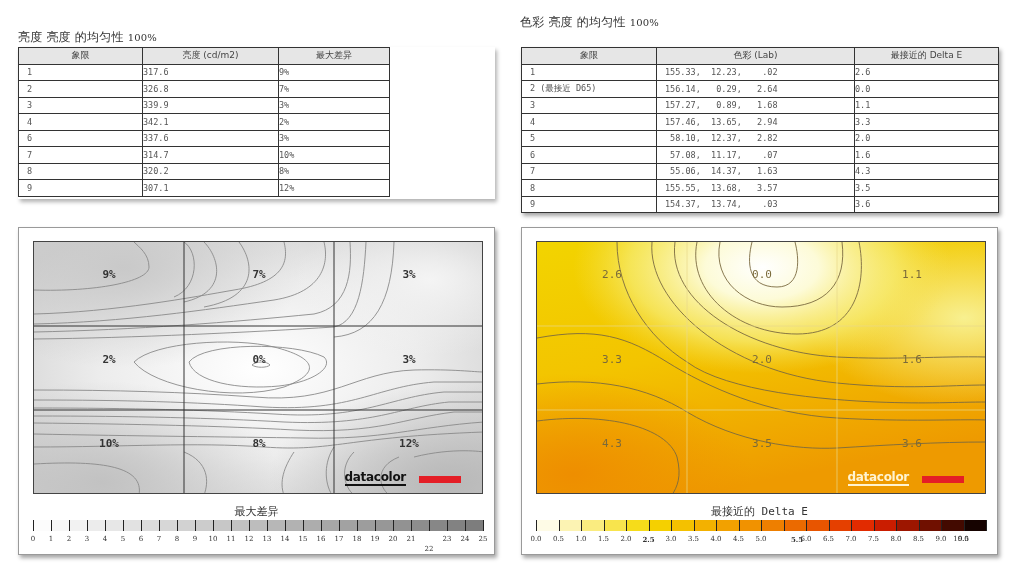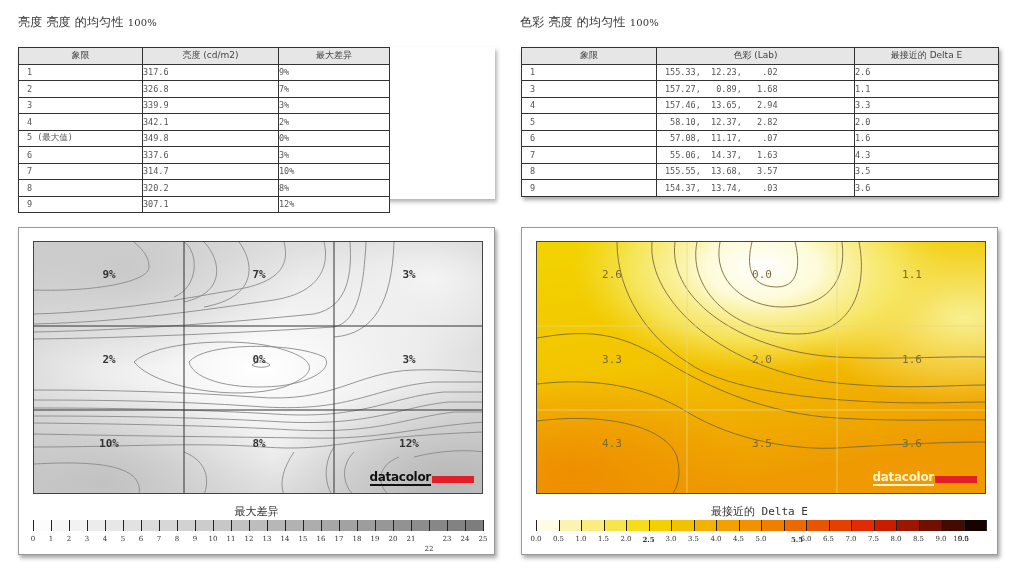--- a/index.html
+++ b/index.html
@@ -14,35 +14,35 @@
   table.data th, table.data td { border: 1px solid #333; height: 16.5px; padding: 0 0 0 8px; white-space: pre; }
   table.data th { background: #e6e6e6; font-family: "DejaVu Sans", sans-serif; font-weight: normal; font-size: 9px; text-align: center; padding: 0; color: #444; }
   table.data td.c { text-align: left; padding: 0; }
 
   .panel { position: absolute; top: 227px; width: 477px; height: 328px; background: #fff; border: 1px solid #9a9a9a; box-shadow: 2px 3px 4px rgba(0,0,0,0.35); }
   .plot { position: absolute; left: 14px; top: 13px; width: 450px; height: 253px; border: 1px solid #444; overflow: hidden; }
   .plot svg { position: absolute; left: 0; top: 0; }
   .cell-label { position: absolute; font-family: "DejaVu Sans Mono", monospace; font-size: 11px; font-weight: bold; color: #333; transform: translate(-50%, -50%); }
   .right .cell-label { font-weight: normal; color: #7a6a3a; font-size: 11px; }
 
-  .brand { position: absolute; right: 8px; bottom: 7px; display: flex; align-items: flex-end; }
+  .brand { position: absolute; right: 21px; bottom: 7px; display: flex; align-items: flex-end; gap: 12px; }
   .brand-text { font-family: "DejaVu Sans", sans-serif; font-weight: bold; font-size: 12px; letter-spacing: -0.3px; line-height: 12px; padding-bottom: 1px; border-bottom: 2px solid currentColor; }
   .brand-bar { width: 42px; height: 7px; background: #e41e26; margin-left: 1px; margin-bottom: 3px; }
 
   .legend-title { position: absolute; top: 276px; width: 100%; text-align: center; font-size: 11px; color: #333; }
   .legend-title.mono { font-family: "DejaVu Sans Mono", monospace; }
   .legend { position: absolute; left: 14px; top: 292px; width: 450px; height: 11px; }
   .legend-swatch { position: absolute; top: 0; height: 11px; }
   .legend-tick { position: absolute; top: 0; width: 1px; height: 11px; background: #222; }
   .legend-lbl { position: absolute; top: 15px; font-family: "DejaVu Serif", serif; font-size: 7px; color: #333; transform: translateX(-50%); white-space: nowrap; }
 </style>
 </head>
 <body>
 
-<div class="section-title" style="left:18px;">
+<div class="section-title" style="left:18px;margin-top:15px;">
   <span>亮度 亮度 的均匀性</span>
   <span class="pct">100%</span>
 </div>
 
 <div style="position:absolute;left:18px;top:47px;width:477px;height:152px;box-shadow:2px 3px 4px rgba(0,0,0,0.3);background:#fff;"></div>
 <div class="table-wrap" style="left:18px;box-shadow:none;">
   <table class="data" id="lum-table">
     <thead>
       <tr>
         <th style="width:124px">象限</th>
@@ -63,25 +63,20 @@
         </tr>
         <tr>
           <td>3</td>
           <td class="c">339.9</td>
           <td class="c">3%</td>
         </tr>
         <tr>
           <td>4</td>
           <td class="c">342.1</td>
           <td class="c">2%</td>
-        </tr>
-        <tr>
-          <td>5 (最大值)</td>
-          <td class="c">349.8</td>
-          <td class="c">0%</td>
         </tr>
         <tr>
           <td>6</td>
           <td class="c">337.6</td>
           <td class="c">3%</td>
         </tr>
         <tr>
           <td>7</td>
           <td class="c">314.7</td>
           <td class="c">10%</td>
@@ -276,20 +271,25 @@
         <th style="width:144px">最接近的 Delta E</th>
       </tr>
     </thead>
     <tbody id="col-body">
         <tr>
           <td>1</td>
           <td>155.33,  12.23,    .02</td>
           <td class="c">2.6</td>
         </tr>
         <tr>
+          <td>2 (最接近 D65)</td>
+          <td>156.14,   0.29,   2.64</td>
+          <td class="c">0.0</td>
+        </tr>
+        <tr>
           <td>3</td>
           <td>157.27,   0.89,   1.68</td>
           <td class="c">1.1</td>
         </tr>
         <tr>
           <td>4</td>
           <td>157.46,  13.65,   2.94</td>
           <td class="c">3.3</td>
         </tr>
         <tr>

